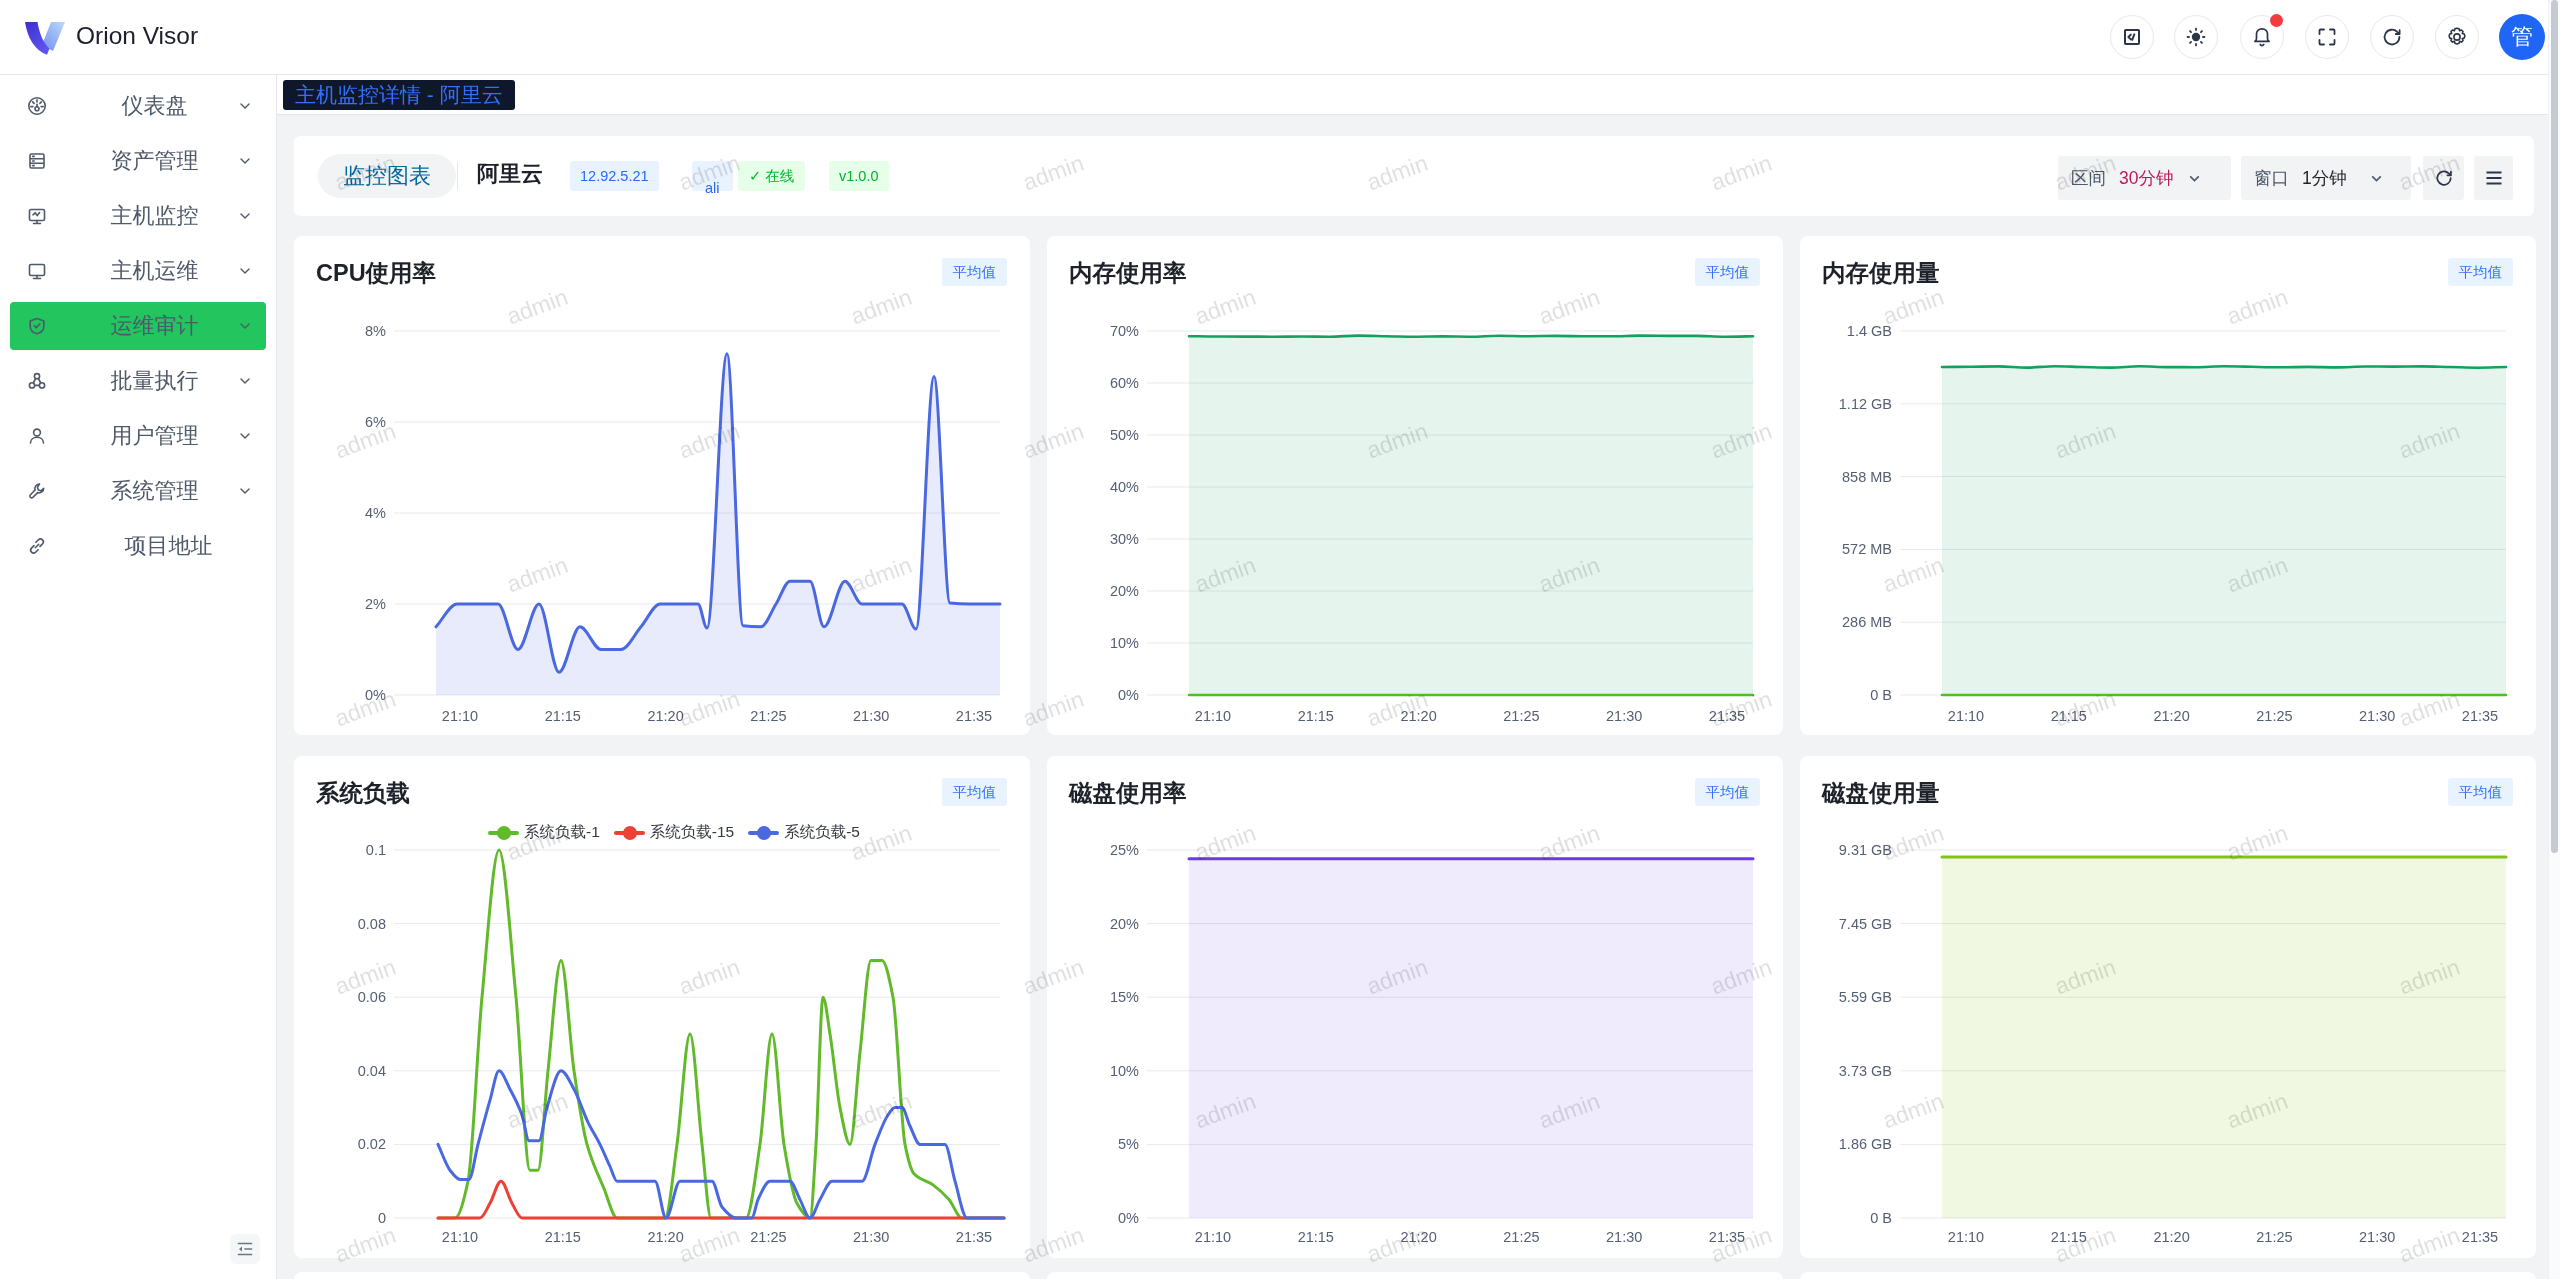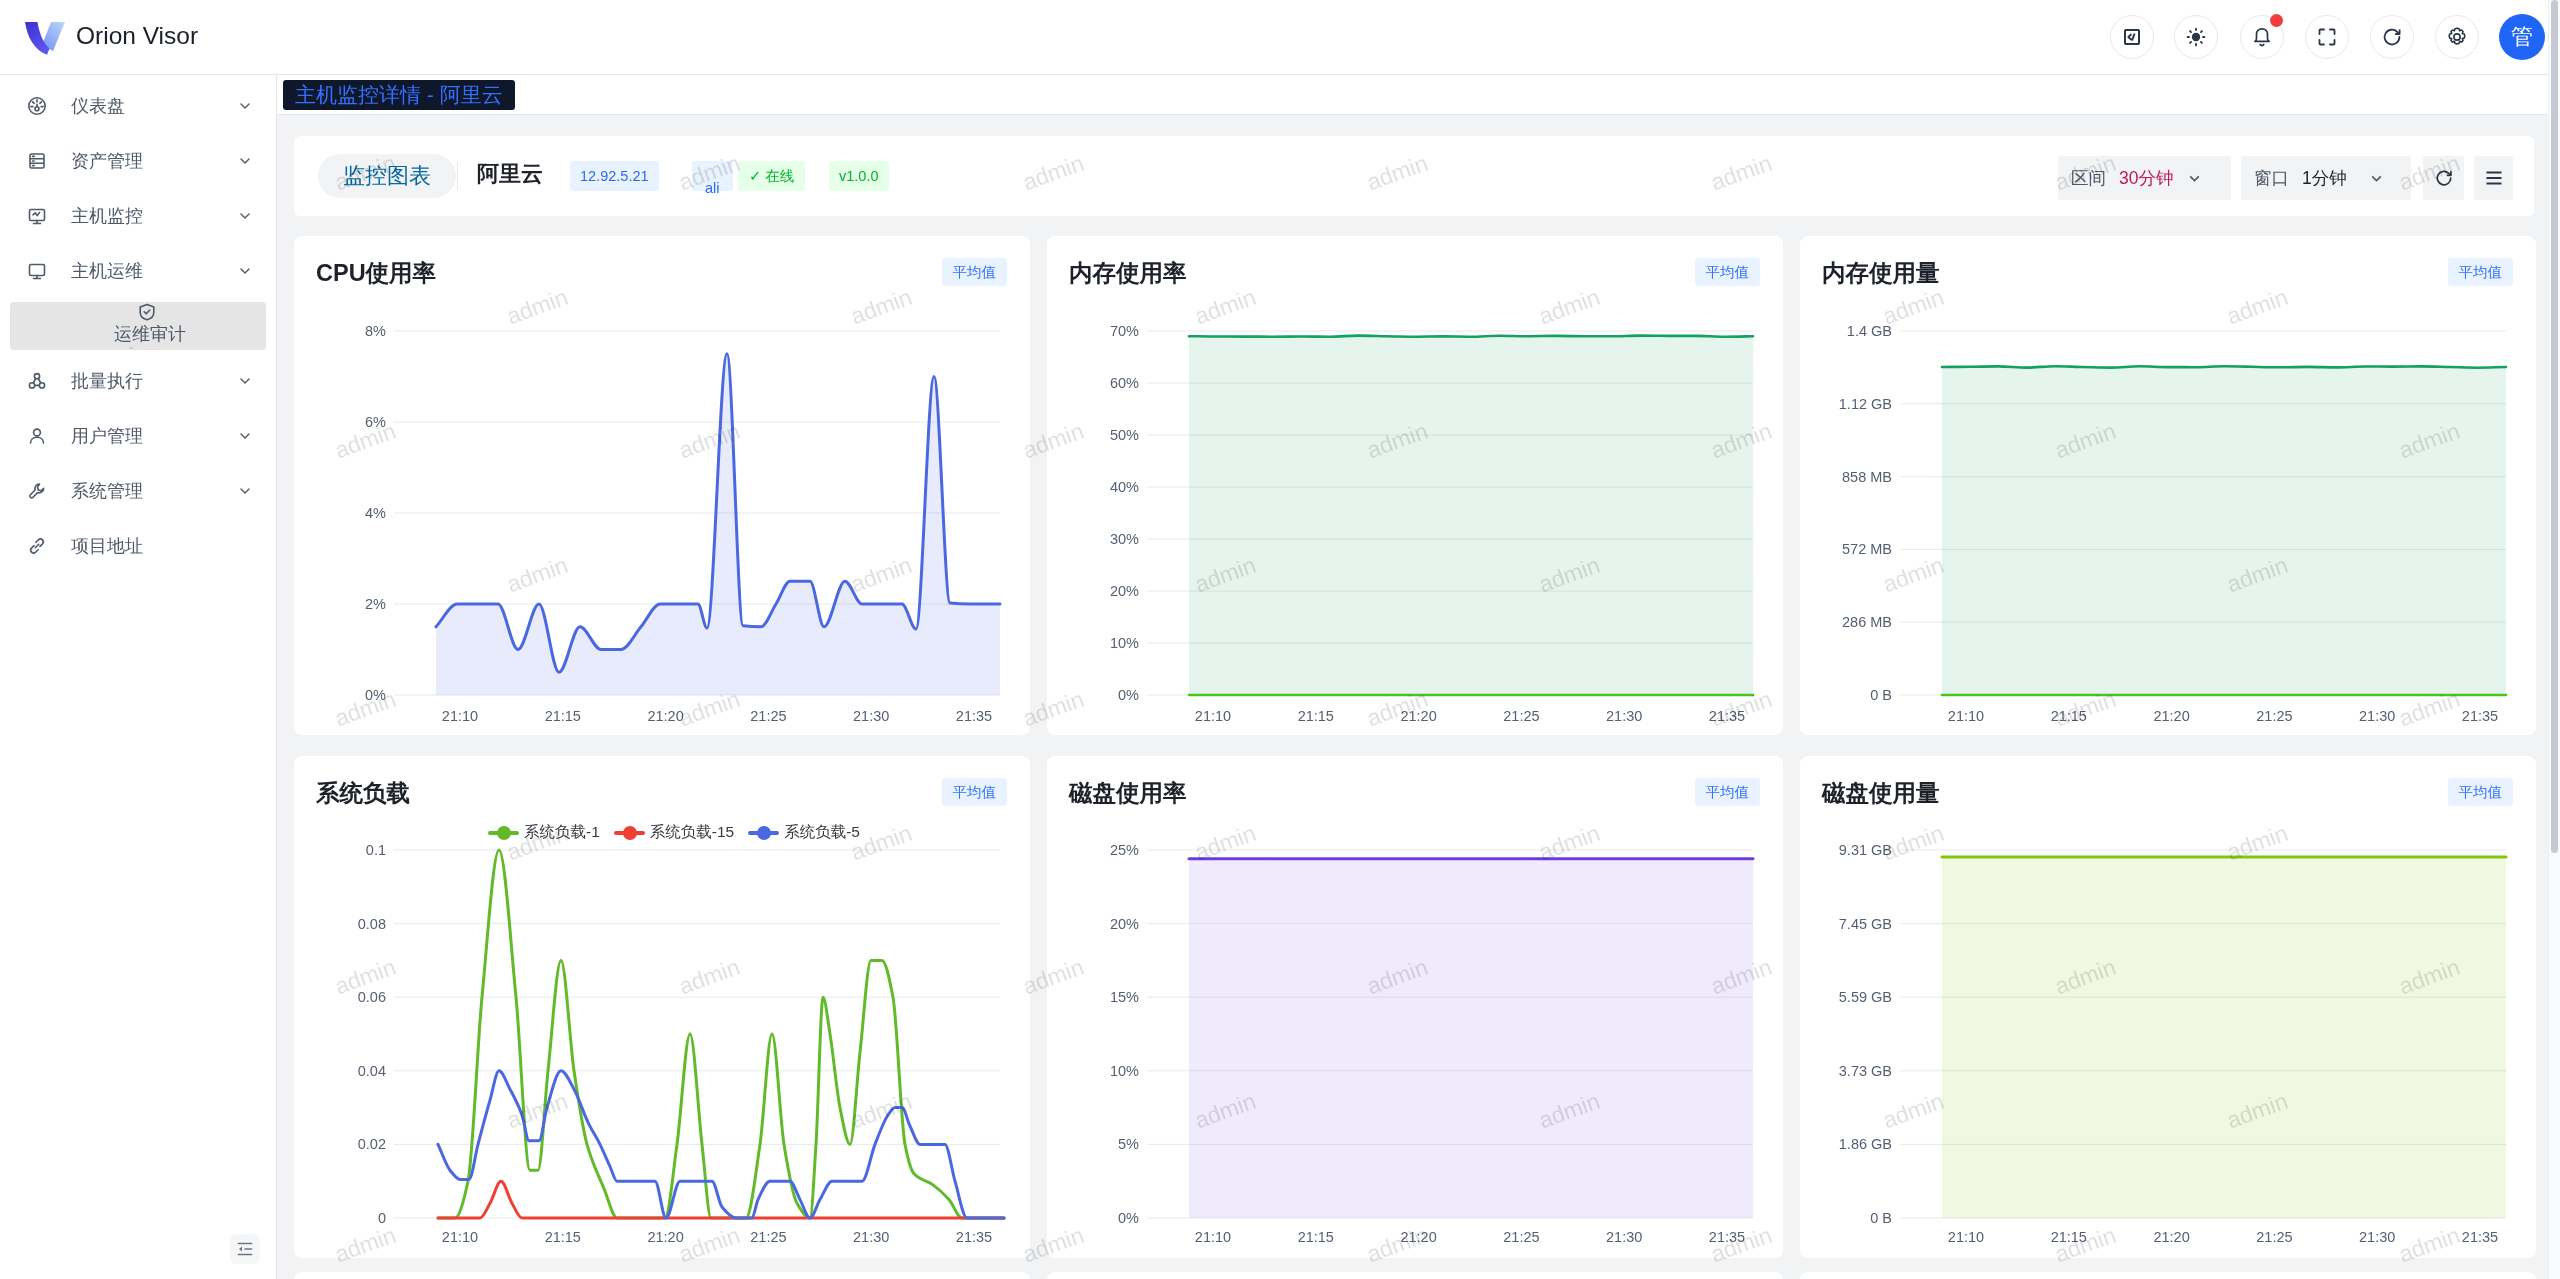--- a/index.html
+++ b/index.html
@@ -6,23 +6,23 @@
 * { margin:0; padding:0; box-sizing:border-box; }
 html,body { width:2560px; height:1279px; overflow:hidden; font-family:"Liberation Sans",sans-serif; background:#fff; }
 .navbar { position:absolute; left:0; top:0; width:2560px; height:75px; background:#fff; border-bottom:1px solid #e5e6eb; z-index:30; }
 .brand { position:absolute; left:76px; top:22px; font-size:24.5px; font-weight:500; color:#1b1f2b; }
 .logo { position:absolute; left:25px; top:21px; }
 .nbtn { position:absolute; top:15px; width:44px; height:44px; border:1px solid #e8e9ed; border-radius:50%; background:#fff; display:flex; align-items:center; justify-content:center; }
 .reddot { position:absolute; right:0px; top:-2px; width:13px; height:13px; border-radius:50%; background:#f23c3c; }
 .avatar { position:absolute; left:2499px; top:14px; width:46px; height:46px; border-radius:50%; background:#1f66f6; color:#fff; font-size:22px; display:flex; align-items:center; justify-content:center; }
 .sidebar { position:absolute; left:0; top:74px; width:277px; height:1205px; background:#fff; border-right:1px solid #e5e6eb; z-index:20; }
 .mi { position:relative; margin:0 10px 7px 10px; height:48px; border-radius:4px; display:flex; align-items:center; }
-.mi.active { background:#e5e5e5;flex-direction:column; }
+.mi.active { background:#22c55e; }
 .mi .mico { margin-left:17px; width:20px; height:20px; display:flex; }
-.mi .mtxt { margin-left:24px; font-size:18px; color:#4e5969; flex:1; }
+.mi .mtxt { margin-left:24px; font-size:22px; color:#4e5969; flex:1;text-align:center; }
 .mi .chev { margin-right:14px; }
 .menu { padding-top:8px; }
 .collapse-btn { position:absolute; left:230px; top:1160px; width:30px; height:30px; background:#f5f6f8; border-radius:6px; display:flex; align-items:center; justify-content:center; }
 .content { position:absolute; left:277px; top:74px; width:2271px; height:1205px; background:#f2f3f5; }
 .bcrow { position:absolute; left:0; top:0; width:2271px; height:41px; background:#fff; border-bottom:1px solid #e5e6eb; }
 .bcchip { position:absolute; left:6px; top:6px; height:30px; background:#0f172a; border-radius:3px; font-size:21px; color:#3370ff; line-height:30px; padding:0 12px; }
 .hcard { position:absolute; left:17px; top:62px; width:2240px; height:80px; background:#fff; border-radius:6px; }
 .pill { position:absolute; left:24px; top:18px; height:44px; border-radius:22px; background:#f2f3f5; color:#0369a1; font-size:22px; line-height:44px; padding:0 25px; }
 .vdiv { position:absolute; left:163px; top:26px; width:1px; height:28px; background:#e5e6eb; }
 .htitle { position:absolute; left:183px; top:23px; font-size:22px; font-weight:700; color:#1d2129; }

